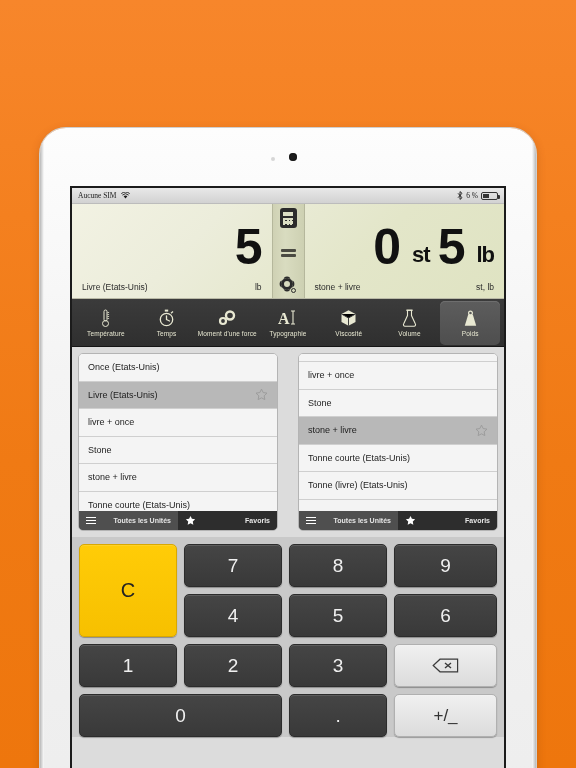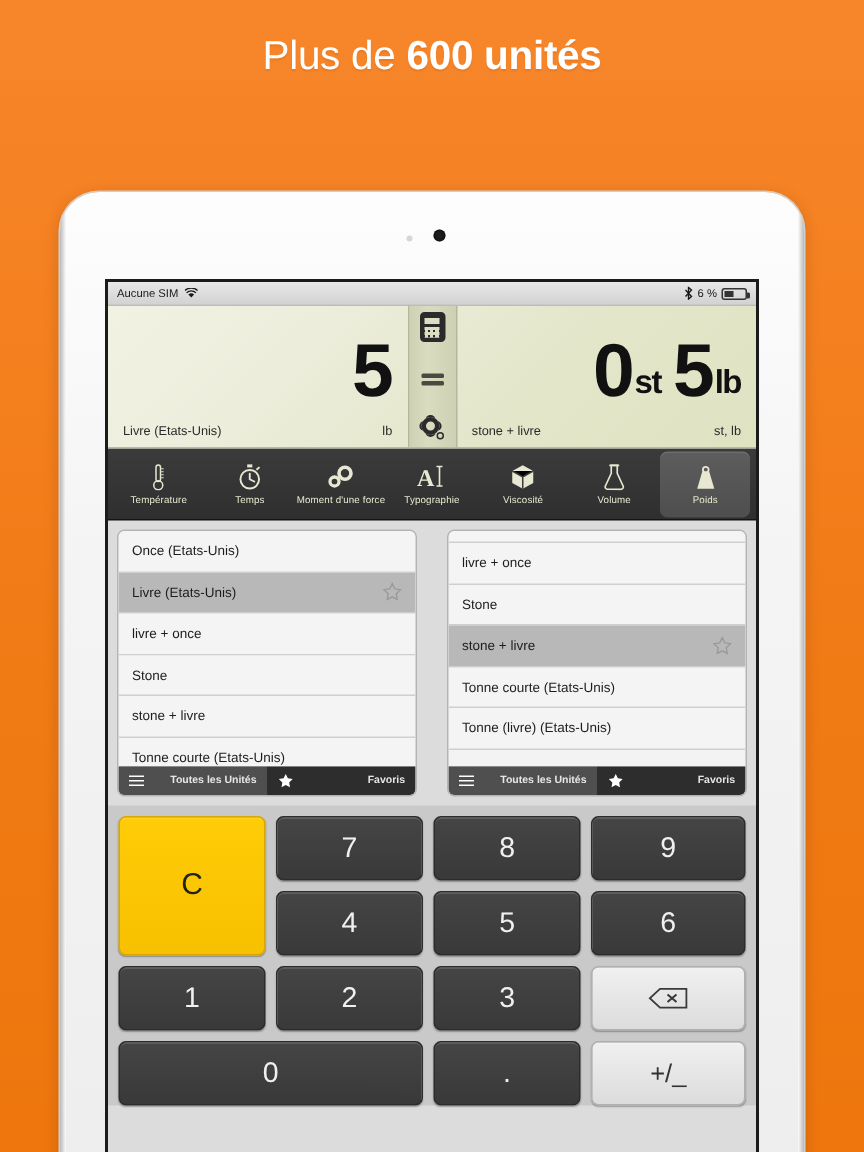--- a/index.html
+++ b/index.html
@@ -45,21 +45,21 @@
   
   .screen {
     position:absolute; left:30px; top:58px; width:436px; height:642px;
     background:#dcdcdc; border:2px solid #1b1b1b; overflow:hidden;
   }
 
   
   .statusbar{
     height:16px; background:linear-gradient(180deg,#e8e8e8,#d2d2d2);
     display:flex; align-items:center; font-size:7.5px; color:#1a1a1a;
-    padding:0 6px; position:relative; border-bottom:1px solid #bcbcbc;
+    padding:0 6px; position:relative; border-bottom:1px solid #bcbcbc;font-family:Liberation Serif, serif;
   }
   .sb-left{display:flex;align-items:center;gap:4px;}
   .sb-center{position:absolute;left:0;width:100%;text-align:center;font-weight:bold;}
   .sb-right{margin-left:auto;display:flex;align-items:center;gap:3px;position:relative;z-index:2;}
   .batt{width:17px;height:8px;border:1px solid #333;border-radius:2px;position:relative;padding:1px;}
   .batt i{display:block;height:100%;width:44%;background:#333;}
   .batt:after{content:"";position:absolute;right:-3px;top:2px;width:2px;height:4px;background:#333;border-radius:0 1px 1px 0;}
 
   
   .display{
@@ -67,21 +67,21 @@
     background:linear-gradient(135deg,#f2f2e3 0%,#eceddb 30%,#e3e6c9 65%,#dfe3c2 100%);
     border-bottom:1px solid #b9b9a6;
   }
   .disp-side{ flex:1; position:relative; padding:8px 10px 0 10px; }
   .disp-val{
     position:absolute; right:10px; top:8px; height:60px;
     display:flex; align-items:flex-end; color:#111;
     font-weight:bold; letter-spacing:-1px;
   }
   .disp-val .big{ font-size:50px; line-height:50px; }
-  .disp-val .suf{ font-size:22px; line-height:34px; margin-left:1px; margin-right:8px;}
+  .disp-val .suf{ font-size:22px; line-height:34px; margin-left:12px; margin-right:8px;}
   .disp-val .suf:last-child{margin-right:0;}
   .disp-foot{
     position:absolute; left:10px; right:10px; bottom:6px;
     display:flex; justify-content:space-between; font-size:8.5px; color:#2a2a2a;
   }
   .disp-mid{
     width:33px; background:linear-gradient(90deg,#cfd1b4,#d9dcc0 40%,#cdd0b2);
     border-left:1px solid #b5b79c; border-right:1px solid #b5b79c;
     display:flex; flex-direction:column; align-items:center; justify-content:space-between;
     padding:4px 0 6px 0;
@@ -165,23 +165,20 @@
   .key.light{
     background:linear-gradient(180deg,#f0f0f0,#dcdcdc);
     border:1px solid #b0b0b0; color:#333; font-size:17px;
   }
   .bsp{ width:27px;height:15px;position:relative; }
 </style>
 </head>
 <body>
 
 <div class="headline">
-  <div class="l1">
-    <span>Plus de </span><b>600 unités</b>
-  </div>
 </div>
 
 <div class="tablet">
   <div class="sensor"></div>
   <div class="cam"></div>
 
   <div class="screen">
 
     <div class="statusbar">
       <div class="sb-left">

